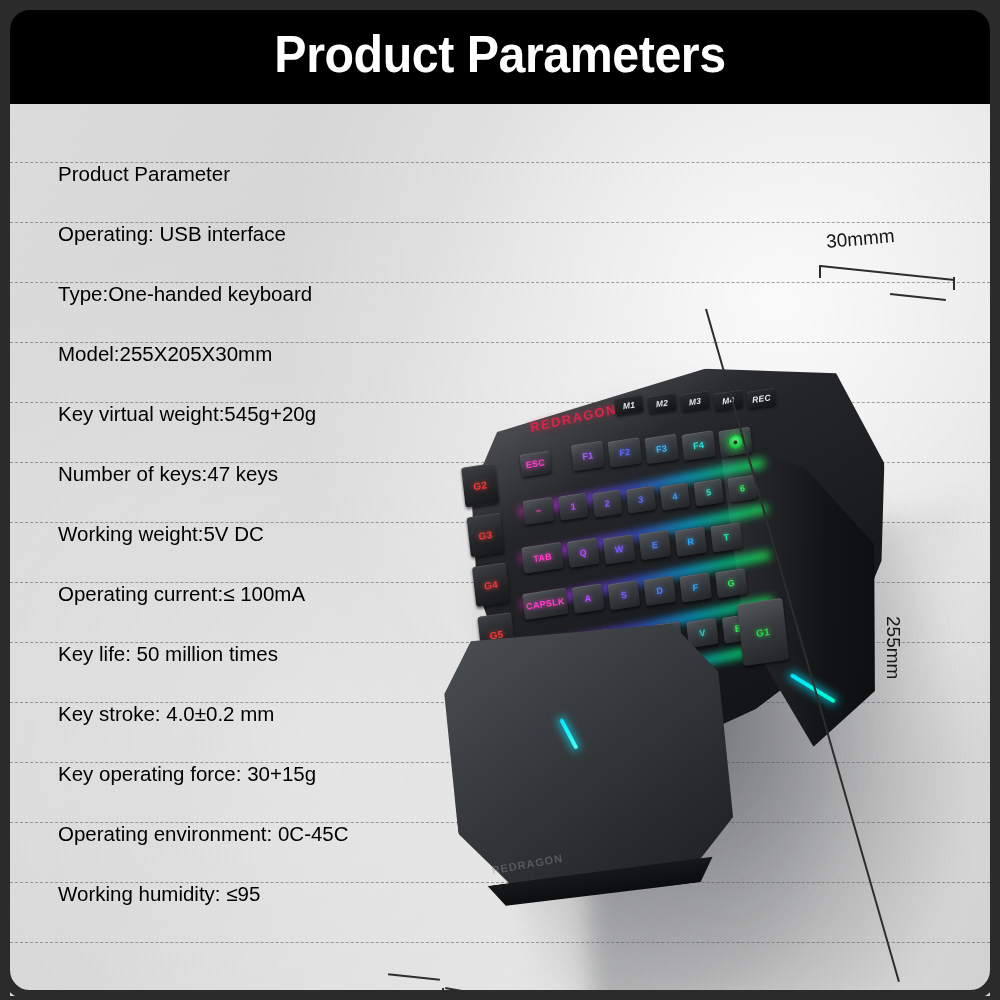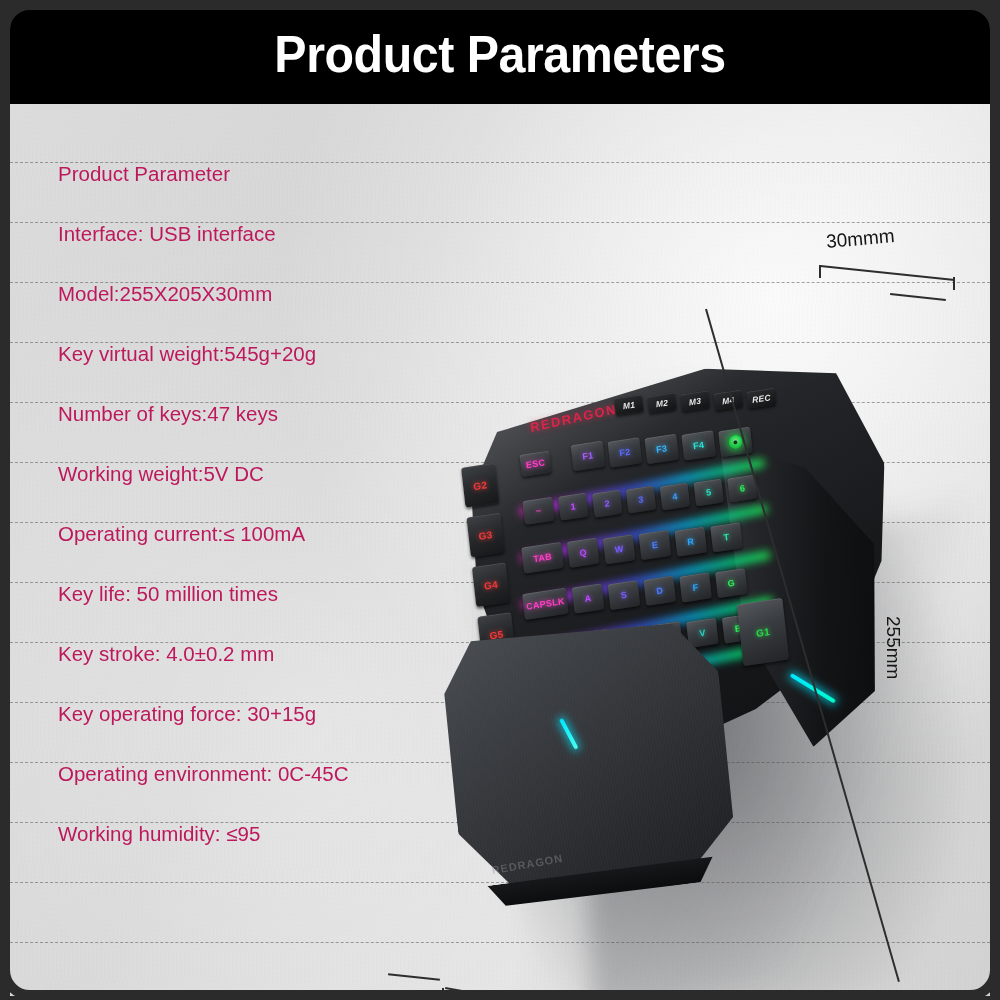--- a/index.html
+++ b/index.html
@@ -59,21 +59,21 @@
     border-top:1px dashed rgba(90,90,90,.55);
   }
 
   
   .specs{
     position:absolute;left:48px;top:40px;width:430px;
   }
   .spec-row{
     height:60px;line-height:60px;
     font-size:20.5px;
-    color:#be185d;
+    color:#000000;
     white-space:nowrap;
     font-family:"Liberation Sans", sans-serif;
   }
 
   
   .kb-stage{
     position:absolute;left:420px;top:120px;width:580px;height:880px;
   }
 
   
@@ -251,21 +251,22 @@
         <div class="guide" style="top: 538px;"></div>
         <div class="guide" style="top: 598px;"></div>
         <div class="guide" style="top: 658px;"></div>
         <div class="guide" style="top: 718px;"></div>
         <div class="guide" style="top: 778px;"></div>
         <div class="guide" style="top: 838px;"></div>
       </div>
 
     <div class="specs" id="specs">
         <div class="spec-row">Product Parameter</div>
-        <div class="spec-row">Interface: USB interface</div>
+        <div class="spec-row">Operating: USB interface</div>
+        <div class="spec-row">Type:One-handed keyboard</div>
         <div class="spec-row">Model:255X205X30mm</div>
         <div class="spec-row">Key virtual weight:545g+20g</div>
         <div class="spec-row">Number of keys:47 keys</div>
         <div class="spec-row">Working weight:5V DC</div>
         <div class="spec-row">Operating current:≤ 100mA</div>
         <div class="spec-row">Key life: 50 million times</div>
         <div class="spec-row">Key stroke: 4.0±0.2 mm</div>
         <div class="spec-row">Key operating force: 30+15g</div>
         <div class="spec-row">Operating environment: 0C-45C</div>
         <div class="spec-row">Working humidity: ≤95</div>

